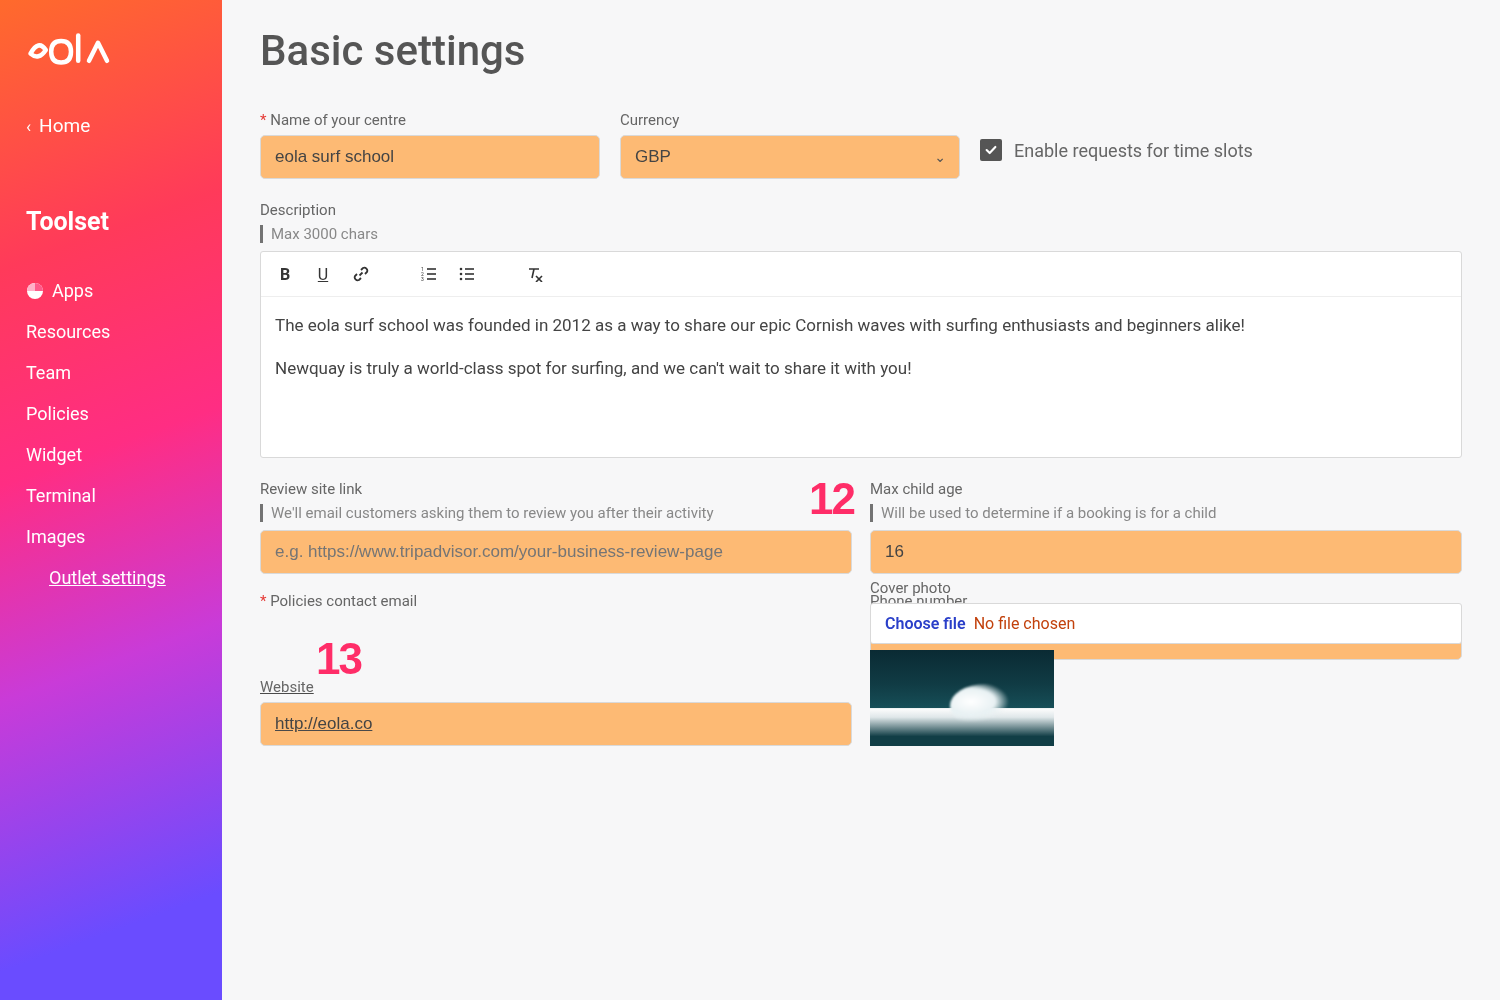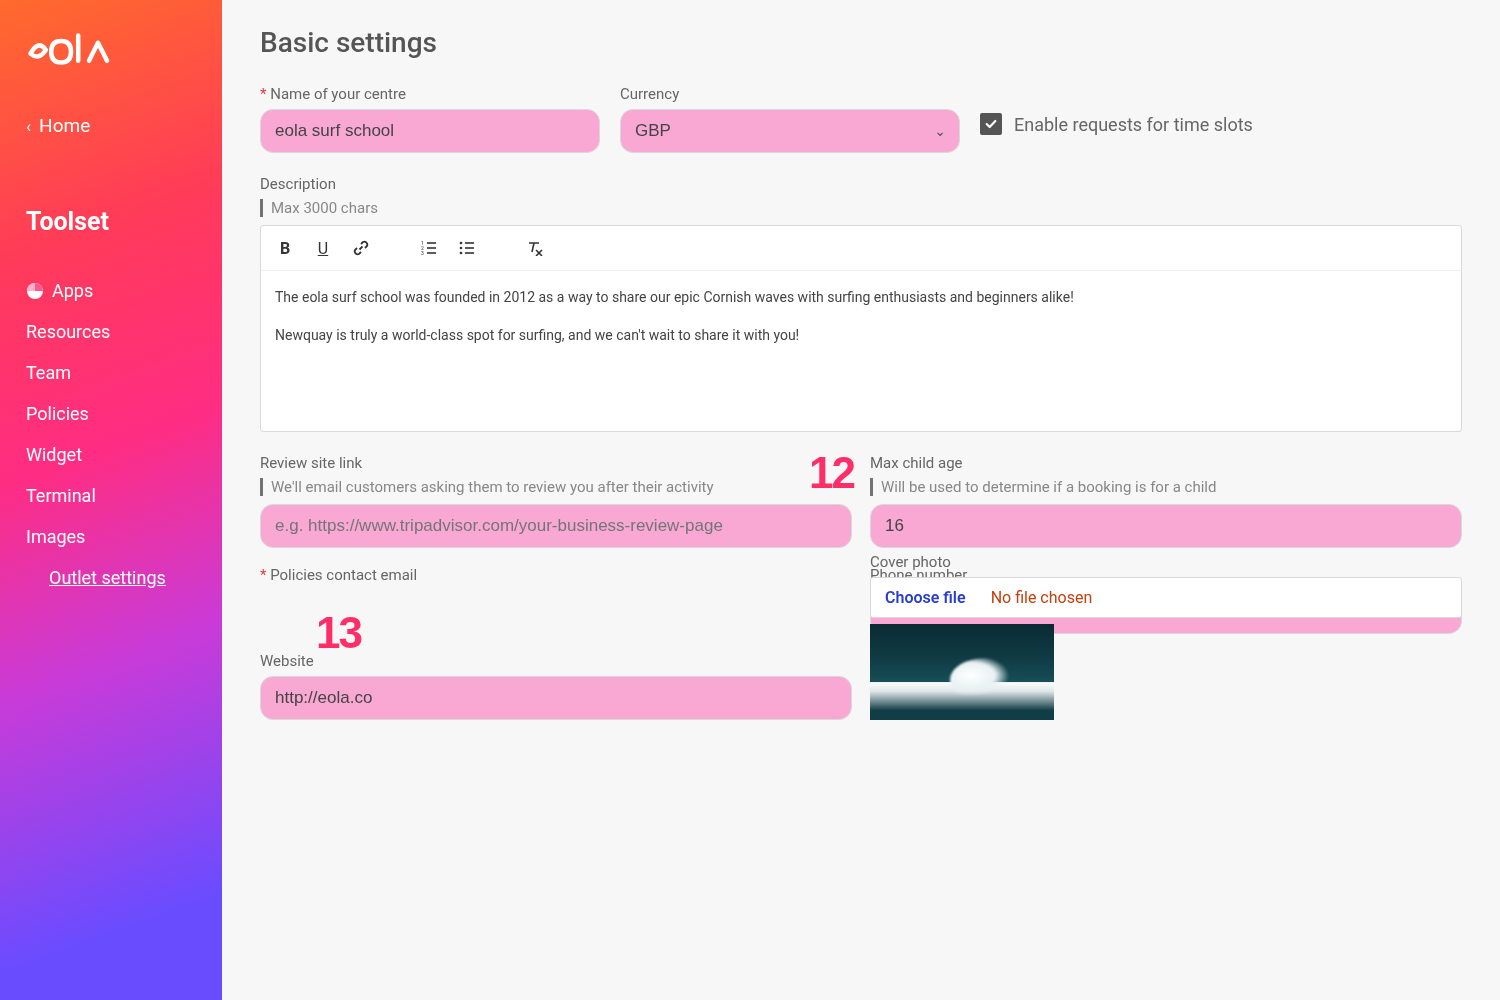--- a/index.html
+++ b/index.html
@@ -59,45 +59,45 @@
     position:relative;
   }
   .apps-icon svg { display:block; }
 
   .main {
     flex: 1;
     padding: 26px 38px;
     overflow: auto;
   }
   h1.page-title {
-    font-size: 28px;
+    font-size: 42px;
     font-weight: 500;
     color:#555;
-    margin-bottom: 26px;
+    margin-bottom: 36px;
   }
   .row { display:flex; gap:20px; align-items:flex-start; }
   .col { display:flex; flex-direction:column; }
   .label {
     font-size:15px;
     color:#666;
     margin-bottom:6px;
   }
   .req::before { content:"* "; color:#e53935; }
   .sublabel {
     font-size:15px;
     color:#888;
     border-left:3px solid #737373;
     padding-left:8px;
     margin-bottom:8px;
   }
   .input, .select {
     height:44px;
     border:1px solid #d9d9d9;
-    border-radius:13px;
-    background:#f9a8d4;
+    border-radius:5px;
+    background:#fdba74;
     padding:8px 14px;
     font-size:17px;
     color:#444;
     width:100%;
   }
   .select-wrap { position:relative; }
   .select-wrap .chev {
     position:absolute; right:14px; top:50%; transform:translateY(-50%);
     pointer-events:none; color:#555; font-size:14px;
   }
@@ -118,39 +118,39 @@
     padding:10px 12px;
     border-bottom:1px solid #eee;
   }
   .tbtn {
     width:24px; height:24px; display:flex; align-items:center; justify-content:center;
     color:#353535; cursor:pointer; font-size:16px;
   }
   .tgap { width:16px; }
   .editor-body {
     padding:16px 14px;
-    font-size:14px;
+    font-size:17px;
     line-height:1.45;
     color:#444;
     min-height:160px;
   }
   .editor-body p { margin-bottom:18px; }
   .editor-body p:last-child { margin-bottom:0; }
 
   .grid2 { margin-top:22px; display:flex; gap:18px; }
   .grid2 .col { flex:1; }
 
   .annotation {
     position:absolute; font-size:44px; font-weight:800; color:#ff2d68;
     letter-spacing:-2px;
     font-family: Arial Black, Arial, sans-serif;
   }
   .filebox {
     border:1px solid #d9d9d9; border-radius:3px; background:#fff;
-    padding:10px 14px; display:flex; align-items:center; gap:25px;
+    padding:10px 14px; display:flex; align-items:center; gap:8px;
   }
   .choosefile { color:#2a3fc9; font-weight:600; font-size:16px; cursor:pointer; }
   .nofile { color:#c2410c; font-size:16px; }
   .cover-preview {
     margin-top:6px; width:184px; height:96px;
     background: linear-gradient(to bottom, #0a2a33 0%, #103b44 35%, #154a53 55%, #174f58 60%, #fdfdfd 61%, #dfe7e9 70%, #113e46 90%);
     position:relative; overflow:hidden;
   }
   .cover-preview .wave {
     position:absolute; right:34px; top:34px; width:70px; height:44px;
@@ -312,21 +312,21 @@
     <div class="col">
       <div class="label req">Policies contact email</div>
     </div>
     <div class="col">
       <div class="label">Phone number</div>
       <input class="input" value="" style="">
     </div>
   </div>
 
   <div class="grid2" style="margin-top:18px; align-items:flex-end;">
-    <div class="col field-group" style="justify-content:flex-end;">
+    <div class="col field-group" style="justify-content:flex-end;text-decoration:underline;">
       <div class="annotation" style="top:-44px; left:56px;">13</div>
       <div class="label">Website</div>
       <input class="input" value="http://eola.co" style="">
     </div>
     <div class="col">
       <div class="label" style="margin-top:-120px">Cover photo</div>
       <div class="filebox">
         <span class="choosefile">Choose file</span>
         <span class="nofile">No file chosen</span>
       </div>

